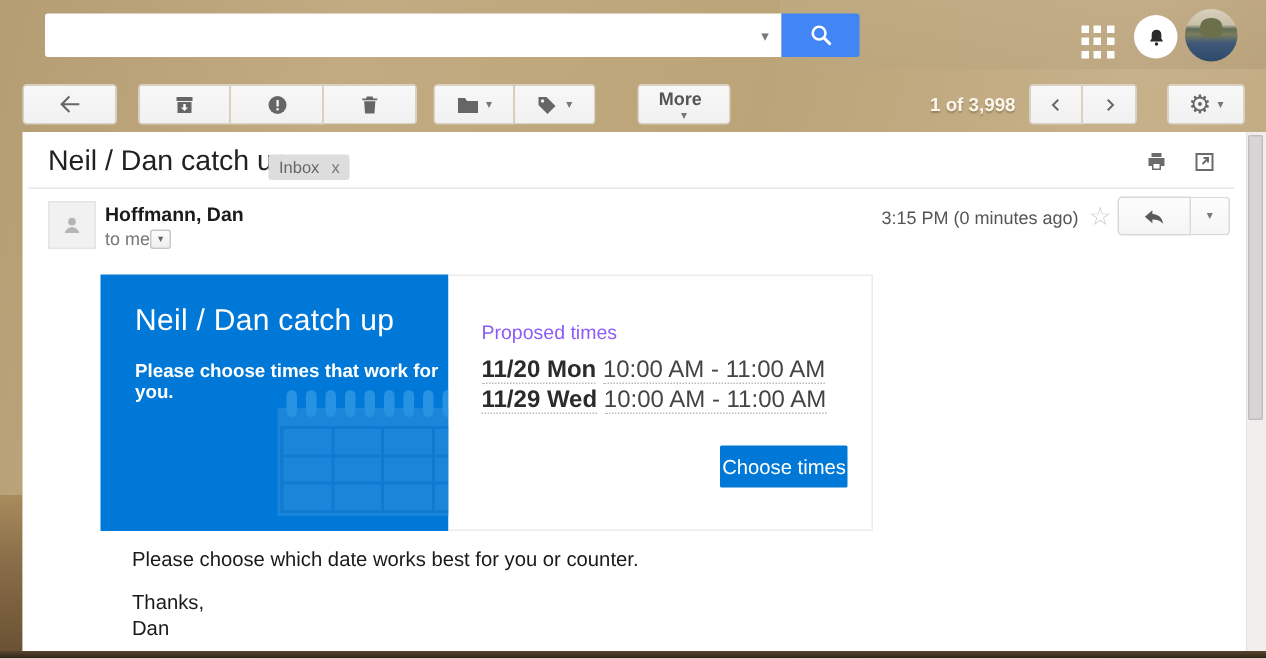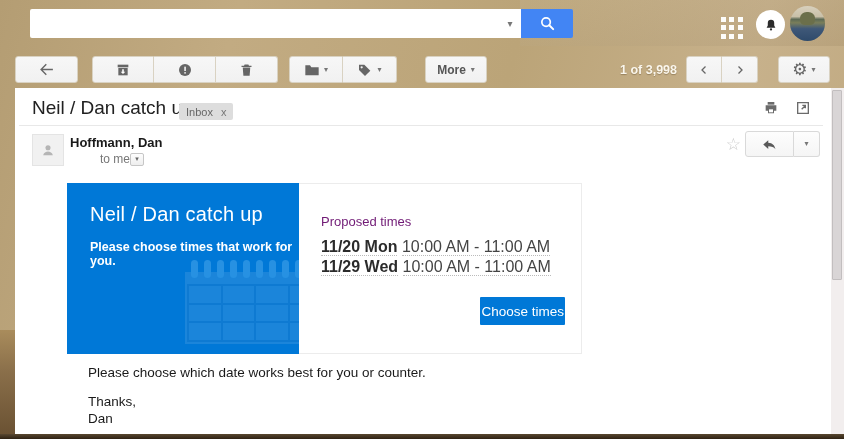--- a/index.html
+++ b/index.html
@@ -50,21 +50,21 @@
   .chip { position:absolute; left:152px; top:15px; height:17px; background:#dddddd; border-radius:2px;
     display:flex; align-items:center; padding:0 7px; gap:8px; font-size:11px; color:#666;margin-left:12px; }
   .chip .x { color:#777; cursor:pointer; }
   .hdr-icons { position:absolute; right:20px; top:12px; display:flex; gap:16px; }
   .hdr-icons svg { cursor:pointer; }
   .divider { position:absolute; left:4px; right:8px; top:37px; border-top:1px solid #e8e8e8; }
 
   .ph-avatar { position:absolute; left:17px; top:46px; width:32px; height:32px; background:#f1f1f1;
     border:1px solid #e4e4e4; display:flex; align-items:center; justify-content:center; }
   .sender-name { position:absolute; left:55px; top:47px; font-size:13px; font-weight:bold; color:#1a1a1a; }
-  .to-me { position:absolute; left:55px; top:64px; font-size:12px; color:#777; display:flex; align-items:center; gap:0;margin-left:30px; }
+  .to-me { position:absolute; left:55px; top:64px; font-size:12px; color:#777; display:flex; align-items:center; gap:0; }
   .to-me .dd { width:14px; height:13px; border:1px solid #c6c6c6; border-radius:2px;
     background:linear-gradient(#fdfdfd,#eee); font-size:7px; color:#666; display:flex;
     align-items:center; justify-content:center; cursor:pointer; }
   .msg-time { position:absolute; right:112px; top:50px; font-size:12px; color:#555; }
   .star-icon { position:absolute; right:90px; top:46px; font-size:17px; color:#ccc; cursor:pointer; }
   .reply-group { position:absolute; right:11px; top:43px; display:flex; }
   .reply-group .seg { height:26px; background:linear-gradient(#fdfdfd,#f5f5f5); border:1px solid #d9d9d9;
     display:flex; align-items:center; justify-content:center; cursor:pointer; }
   .reply-group .seg.main { width:49px; border-radius:3px 0 0 3px; }
   .reply-group .seg.dd { width:26px; border-left:none; border-radius:0 3px 3px 0; }
@@ -75,21 +75,21 @@
   .card-title { position:absolute; left:23px; top:20px; font-size:20px; font-weight:300; letter-spacing:.2px; }
   .card-sub { position:absolute; left:23px; top:57px; font-size:12.5px; font-weight:bold; }
   .cal { position:absolute; right:-26px; bottom:10px; width:140px; }
   .cal-rings { display:flex; gap:6px; padding-left:6px; }
   .cal-rings i { width:7px; height:18px; background:#2791e2; border-radius:4px; }
   .cal-body { margin-top:-6px; height:72px; background:#1b85da; padding:12px 2px 2px 2px; }
   .cal-grid { width:100%; height:100%; display:grid; grid-template-columns:repeat(4,1fr);
     grid-template-rows:repeat(3,1fr); gap:2px; background:#0e7ad2; border:2px solid #0e7ad2; }
   .cal-grid i { background:#1b85da; }
   .card-white { position:relative; flex:1; background:#fff; border:1px solid #ececec; border-left:none; }
-  .proposed { position:absolute; left:22px; top:30px; font-size:13px; color:#701a75; }
+  .proposed { position:absolute; left:22px; top:30px; font-size:13px; color:#8b5cf6; }
   .time-row { position:absolute; left:22px; font-size:16px; color:#444; }
   .time-row b { color:#2b2b2b; border-bottom:1px dotted #bbb; }
   .time-row span { border-bottom:1px dotted #bbb; }
   .choose-btn { position:absolute; right:16px; top:113px; height:28px; padding:0 1px; background:#0078d7;
     color:#fff; border:none; border-radius:1px; font-size:13.5px; font-family:"Liberation Sans",sans-serif; cursor:pointer; }
 
   .body-line { position:absolute; left:53px; font-size:13.5px; color:#1a1a1a;margin-left:20px; }
 
   
   .scrollbar { position:absolute; right:0; top:88px; width:13px; height:346px; background:#f2eeee; }
@@ -187,21 +187,21 @@
     <div class="seg" style="width:54px;">
       <span>
         <svg width="16" height="16" viewBox="0 0 24 24">
             <path d="M3 4v8l9 9 8-8-9-9H3z" fill="#666"></path>
             <circle cx="7" cy="8" r="1.7" fill="#f1f1f1"></circle>
           </svg>
       </span>
       <span class="caret-sm">▾</span>
     </div>
   </div>
-  <div class="tbtn" style="left:425px; width:62px;">
+  <div class="tbtn" style="left:425px; width:62px;flex-direction:column;">
     <span class="more-label">More</span>
     <span class="caret-sm">▾</span>
   </div>
   <div class="pagination">1 of 3,998</div>
   <div class="tgroup" style="left:686px;">
     <div class="seg" style="width:36px;">
       <span>
         <svg width="12" height="12" viewBox="0 0 24 24">
             <polyline points="15 5 8 12 15 19" fill="none" stroke="#666" stroke-width="2.6"></polyline>
           </svg>
@@ -249,20 +249,21 @@
             <circle cx="12" cy="9" r="3.4" fill="#b5b5b5"></circle>
             <path d="M5.5 19c1-3.4 3.6-5 6.5-5s5.5 1.6 6.5 5z" fill="#b5b5b5"></path>
           </svg>
       </span>
     </div>
     <div class="sender-name">Hoffmann, Dan</div>
     <div class="to-me">
       <span>to me</span>
       <span class="dd">▾</span>
     </div>
+    <div class="msg-time">3:15 PM (0 minutes ago)</div>
     <div class="star-icon">☆</div>
     <div class="reply-group">
       <div class="seg main">
         <span>
           <svg width="17" height="15" viewBox="0 0 24 24">
               <path d="M10 9V5l-8 7 8 7v-4.2c5.5 0 9 1.4 11.5 4.7C20.5 13 17 9.6 10 9z" fill="#5a5a5a"></path>
             </svg>
         </span>
       </div>
       <div class="seg dd">

